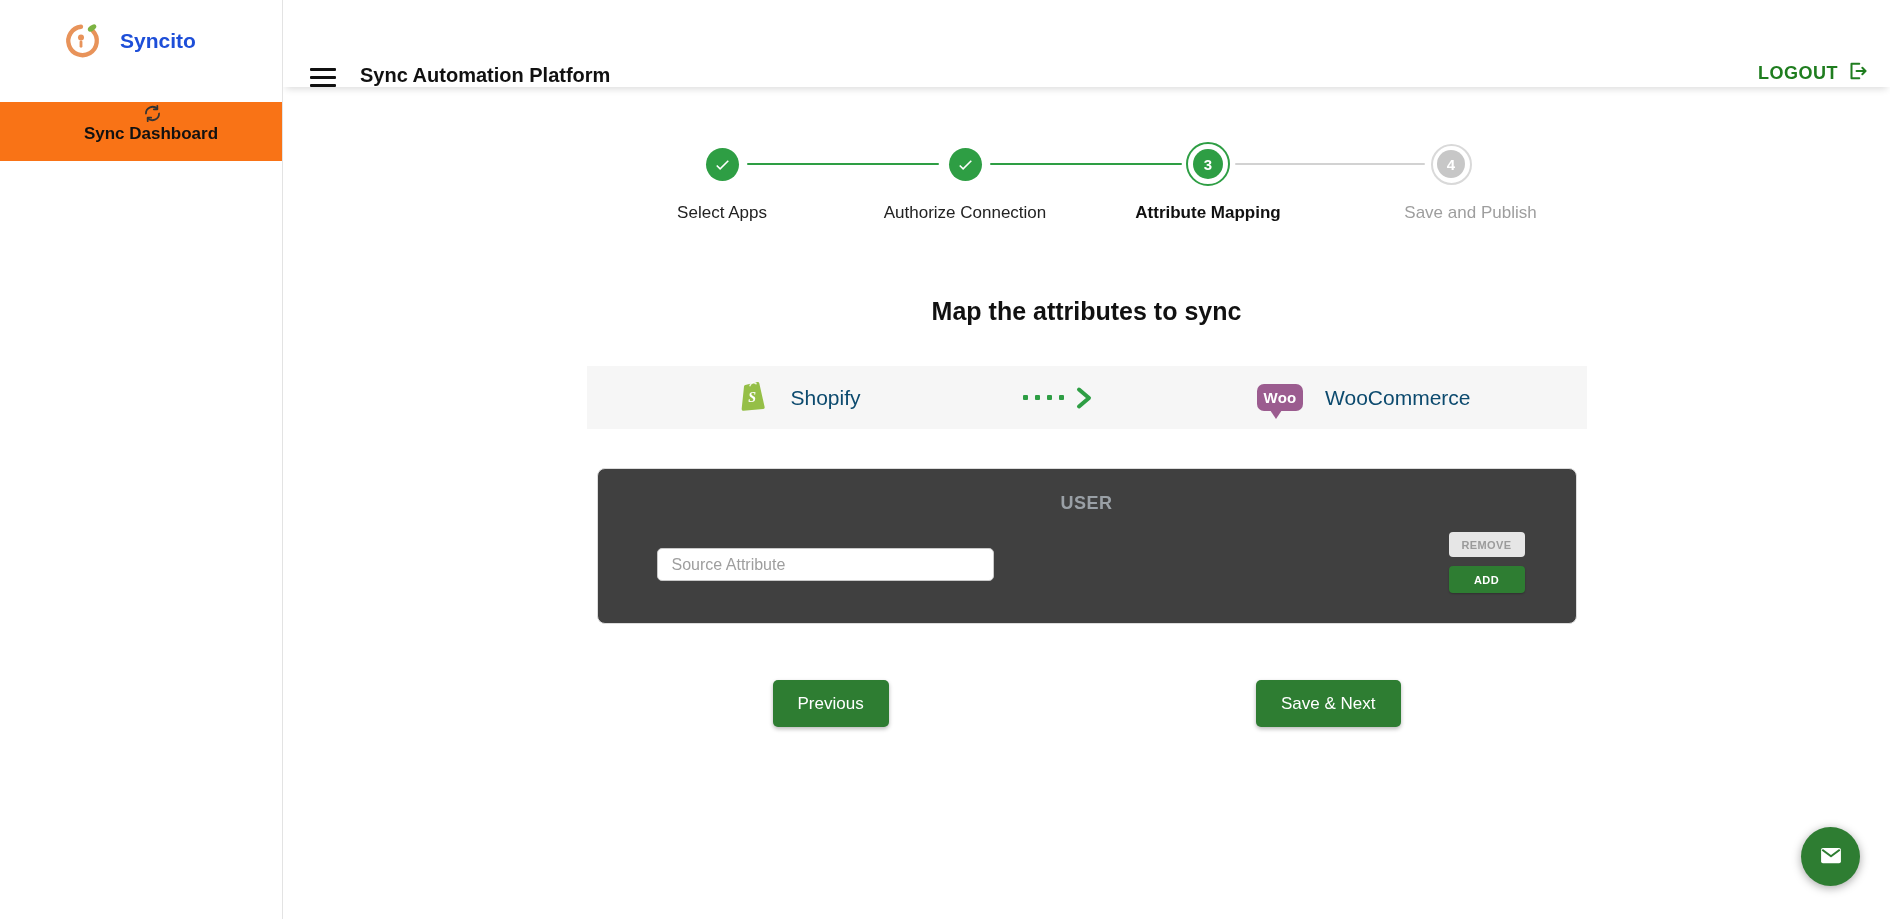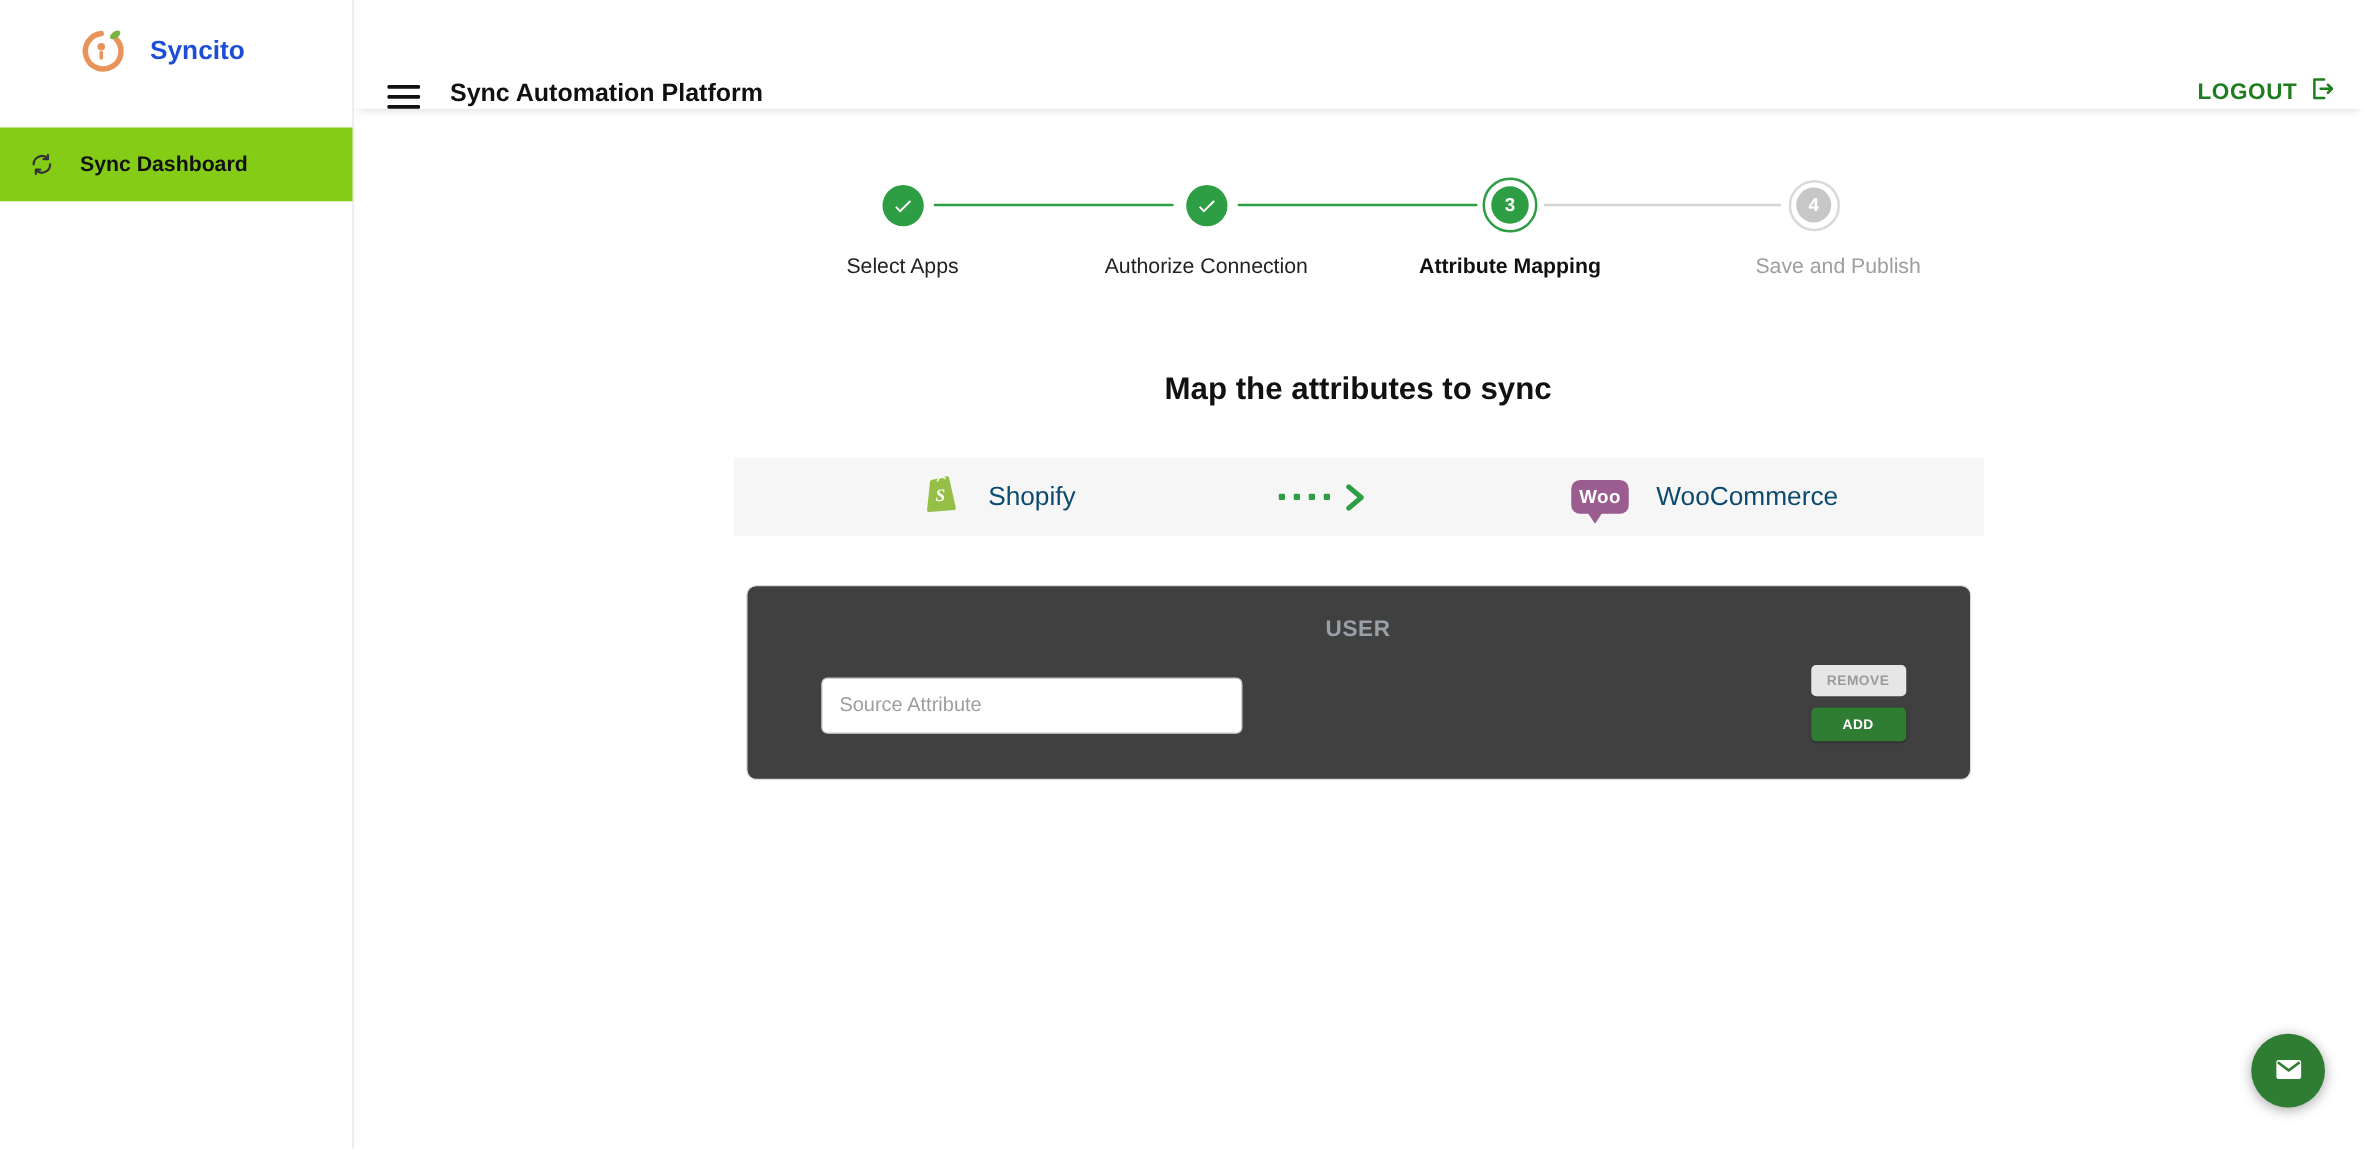--- a/index.html
+++ b/index.html
@@ -20,21 +20,21 @@
   
   .sidebar{
     position:absolute;left:0;top:0;bottom:0;width:283px;
     background:#fff;border-right:1px solid #e3e3e3;z-index:10;
   }
   .brand-row{display:flex;align-items:center;gap:20px;padding:22px 0 0 62px;cursor:pointer;}
   .brand-row svg{display:block;}
   .brand-name{font-size:21px;font-weight:700;color:#1d4ed8;}
   .sidebar-item{
     margin-top:42px;height:59px;display:flex;align-items:center;
-    background:#84cc16;cursor:pointer;
+    background:#f97316;cursor:pointer;flex-direction:column;
   }
   .sidebar-item .nav-icon{margin-left:22px;width:22px;height:22px;display:flex;align-items:center;justify-content:center;}
   .sidebar-item .nav-label{margin-left:20px;font-size:17px;font-weight:700;color:#111;}
 
   
   .header{
     position:absolute;left:283px;right:0;top:0;height:87px;background:#fff;
     display:flex;align-items:flex-end;z-index:5;
     box-shadow:0 5px 7px -3px rgba(0,0,0,0.14);
   }
@@ -105,21 +105,21 @@
   .flow-arrow svg{margin-left:2px;}
 
   
   .mapping-card{
     width:980px;margin:39px auto 0;border:1px solid #dcdcdc;border-radius:8px;
     background:#404040;padding:24px 0 30px;
   }
   .card-title{text-align:center;font-size:18px;font-weight:700;color:#9aa0a6;letter-spacing:.5px;}
   .inputs-row{display:flex;align-items:center;margin-top:22px;padding:0 51px 0 59px;}
   .attr-input{
-    width:337px;height:45px;border:1px solid #c9c9c9;border-radius:5px;
+    width:337px;height:33px;border:1px solid #c9c9c9;border-radius:5px;
     padding:0 14px;font-size:16px;font-family:inherit;color:#555;background:#fff;outline:none;
   }
   .attr-input::placeholder{color:#9e9e9e;opacity:1;}
   .attr-input.target{font-weight:700;color:#8a8a8a;margin-left:66px;}
   .btn-col{margin-left:auto;display:flex;flex-direction:column;align-items:flex-end;gap:9px;margin-top:-4px;}
   .btn-remove{
     width:76px;height:25px;background:#e6e6e6;color:#9b9b9b;border:none;border-radius:4px;
     font-size:11px;font-weight:700;letter-spacing:.4px;font-family:inherit;cursor:default;
   }
   .btn-add{
@@ -270,20 +270,24 @@
       <div class="card-title">USER</div>
       <div class="inputs-row">
         <input class="attr-input" type="text" placeholder="Source Attribute" style="">
         <div class="btn-col">
           <button class="btn-remove" disabled="">REMOVE</button>
           <button class="btn-add">ADD</button>
         </div>
       </div>
     </section>
 
+    <div class="actions-row">
+      <button class="action-btn">Previous</button>
+      <button class="action-btn">Save &amp; Next</button>
+    </div>
 
   </main>
 
   <button class="chat-widget">
     <span>
       <svg width="28" height="28" viewBox="0 0 24 24">
         <rect x="3.5" y="6" width="17" height="13" rx="1.6" fill="#ffffff"></rect>
         <path d="M4.5 7.5l7.5 5.6 7.5-5.6" fill="none" stroke="#2e7d32" stroke-width="1.8" stroke-linejoin="round"></path>
       </svg>
     </span>

